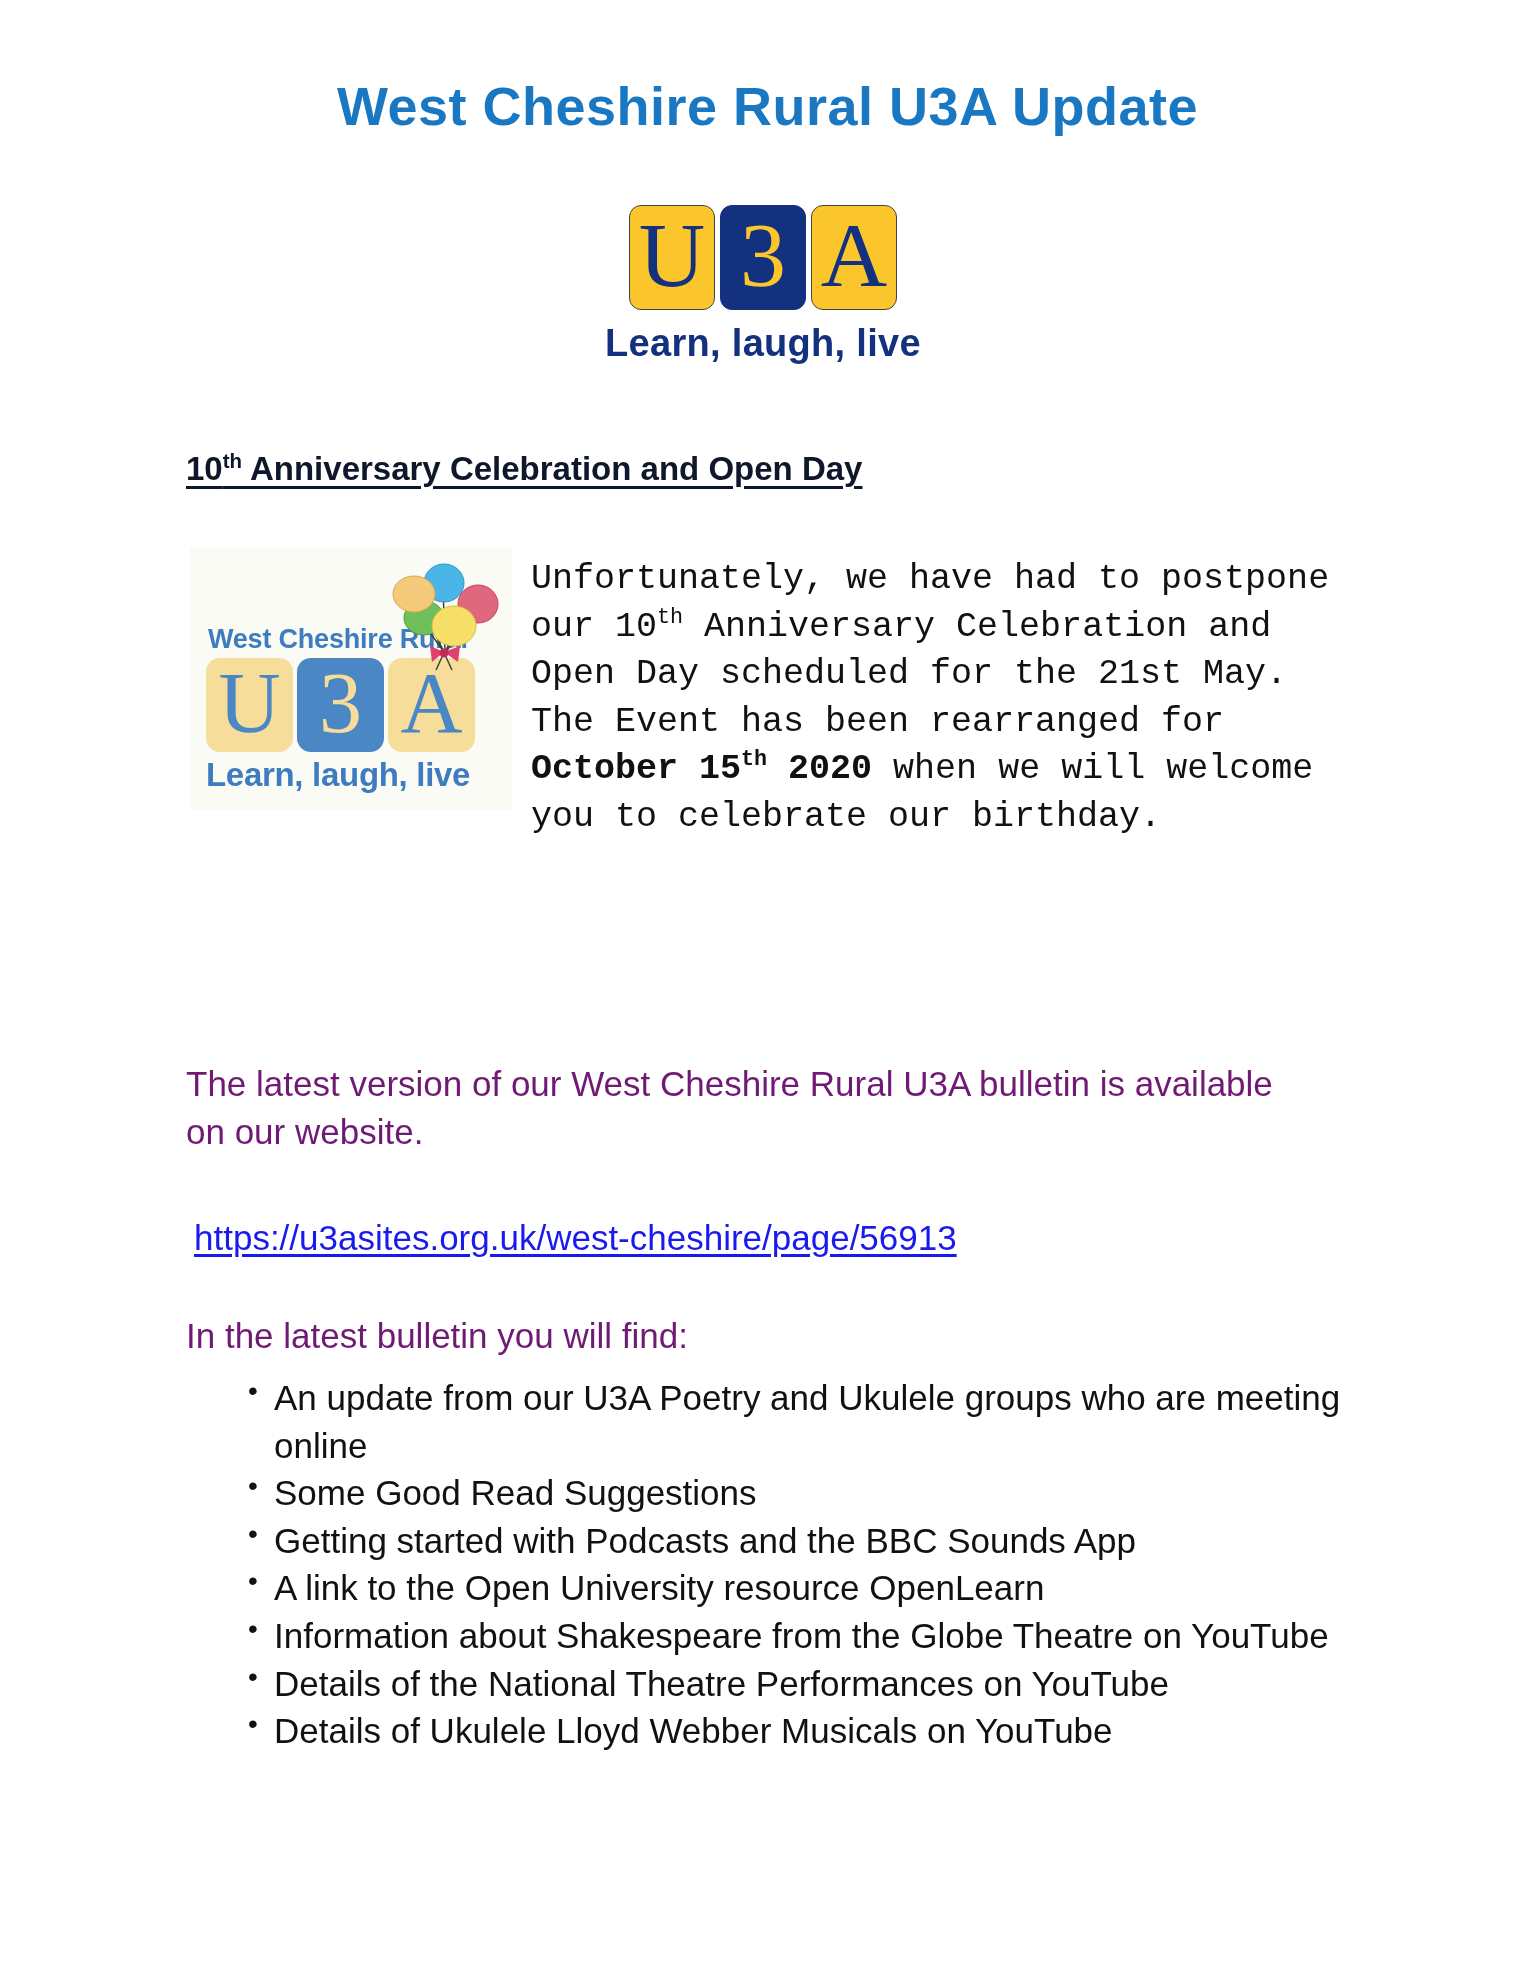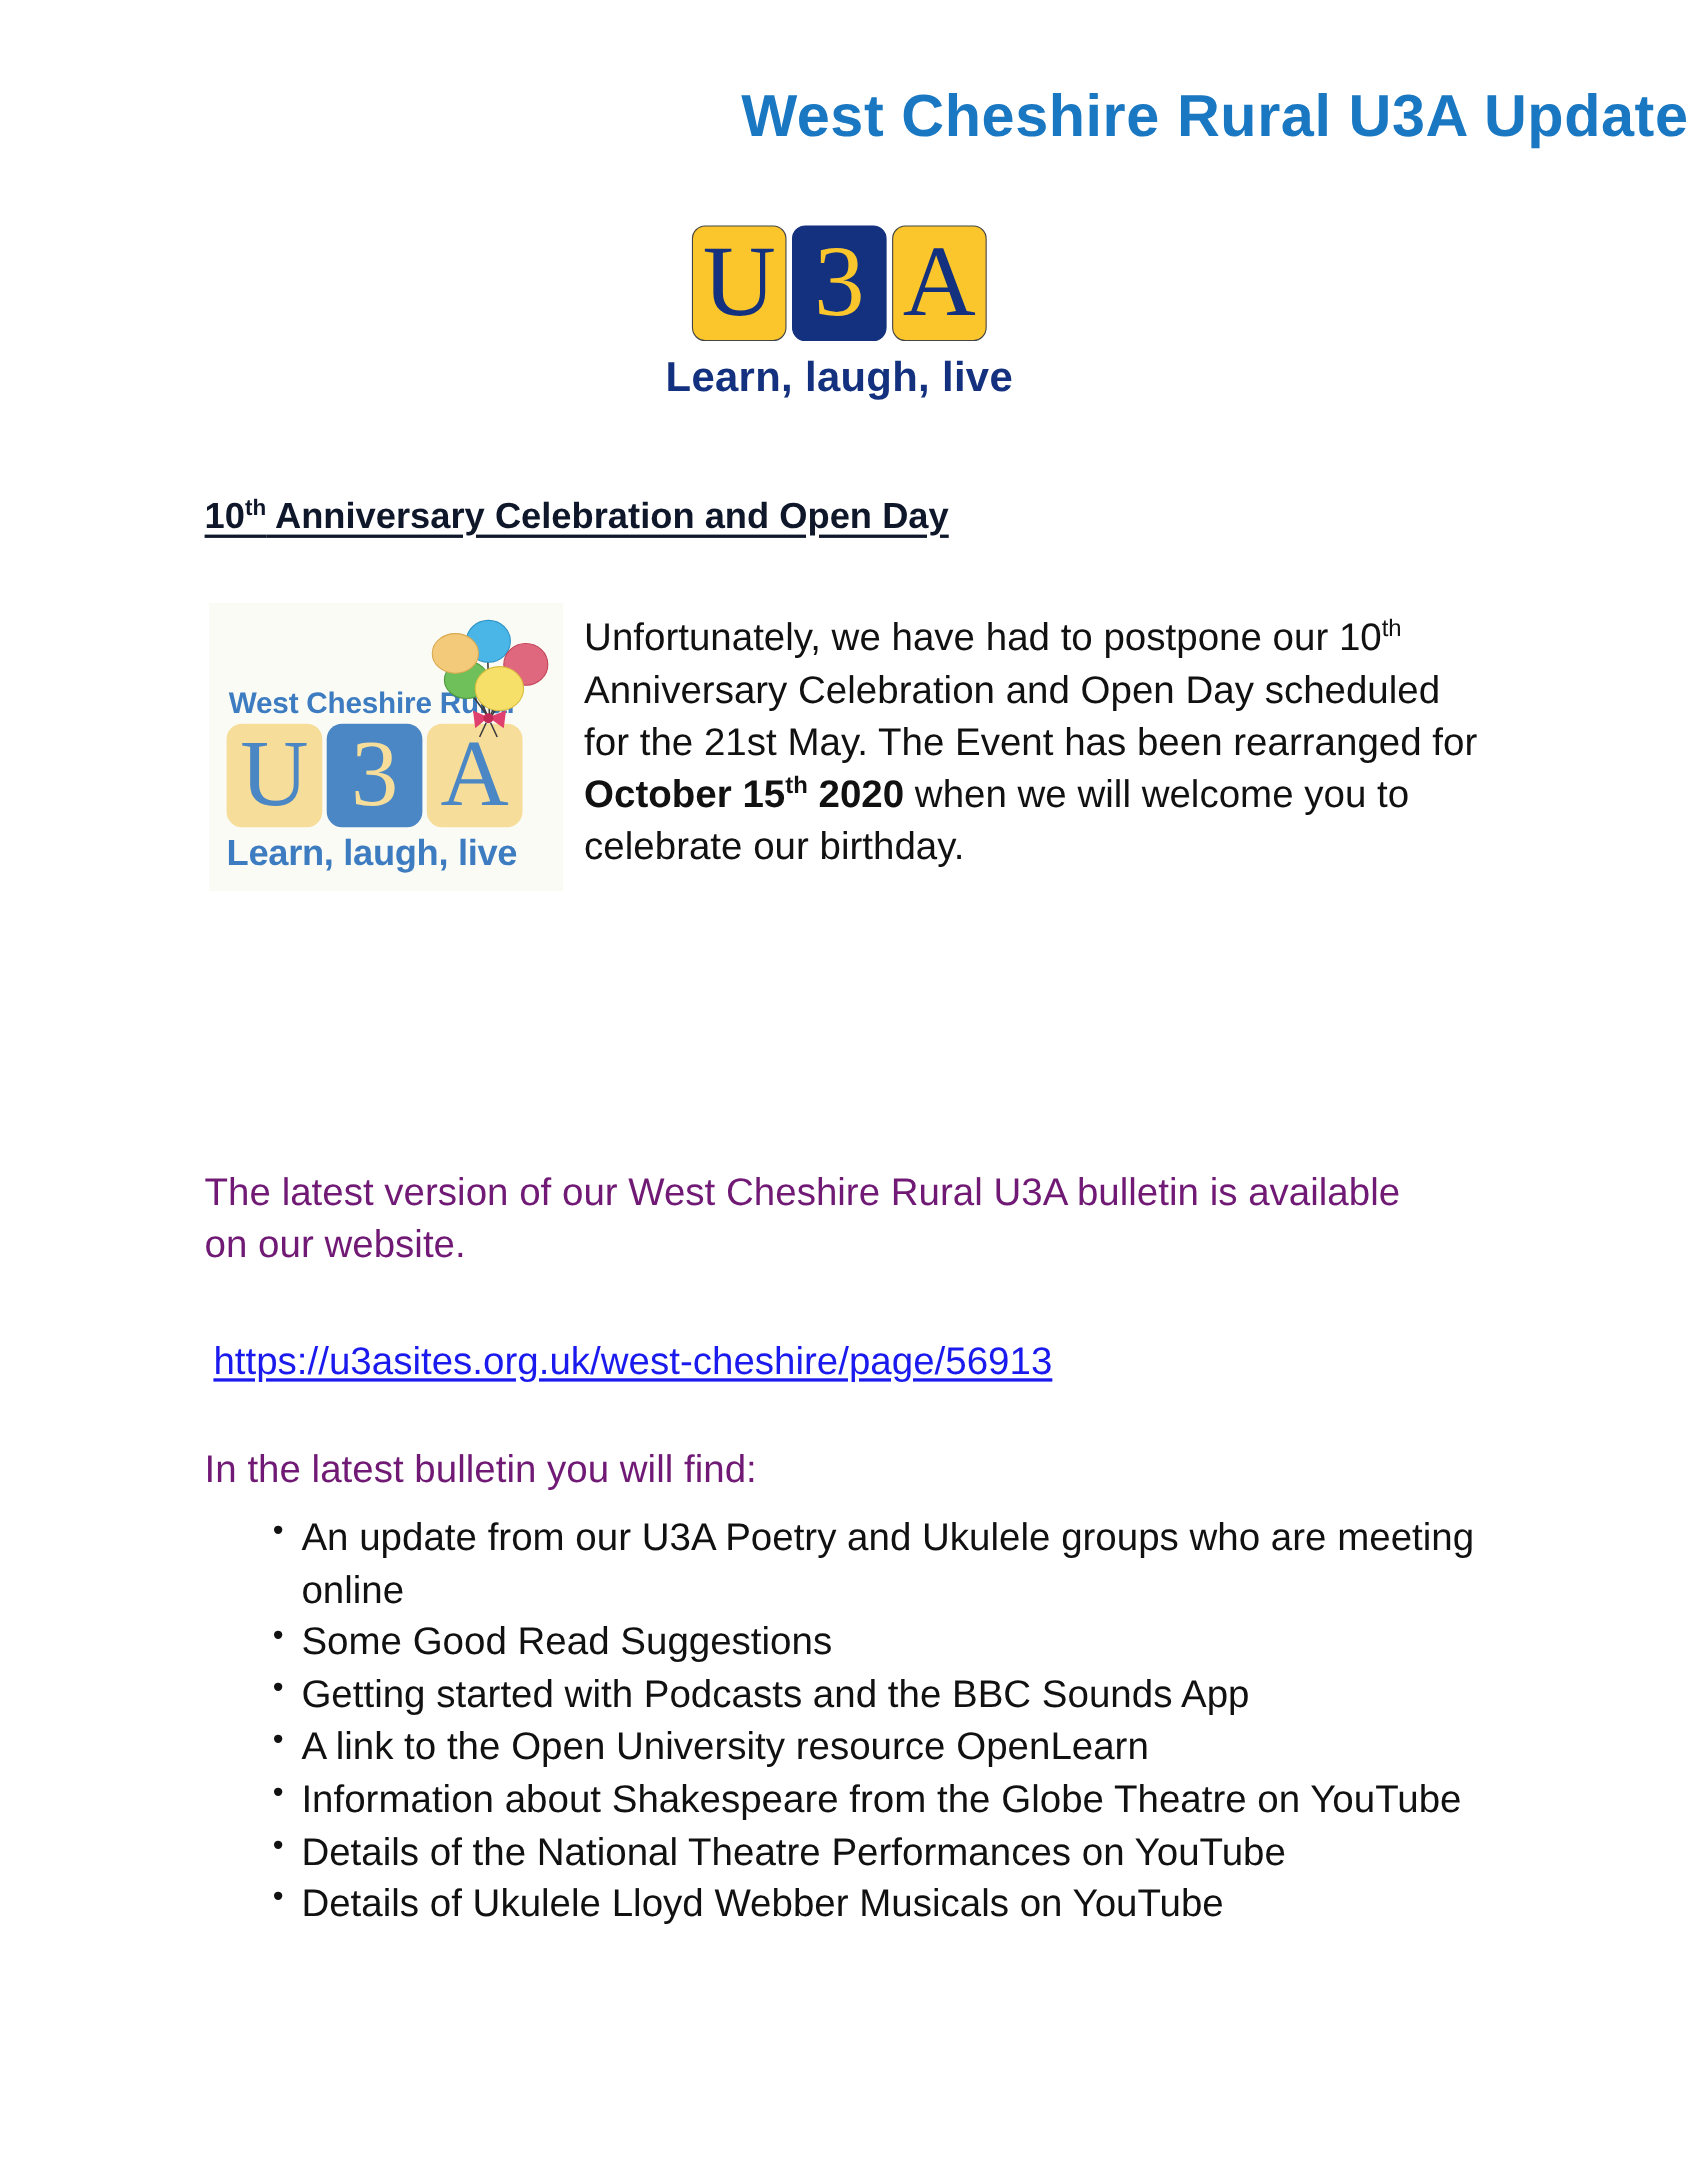--- a/index.html
+++ b/index.html
@@ -22,21 +22,21 @@
     height: 1965px;
     background: #ffffff;
   }
 
   
   .doc-title {
     position: absolute;
     top: 78px;
     left: 0;
     width: 1535px;
-    text-align: right;
+    text-align: center;
     font-size: 54px;
     font-weight: bold;
     color: #1a78c2;
     letter-spacing: 0.5px;
     line-height: 1.05;
   }
 
   
   .logo-main {
     position: absolute;
@@ -161,20 +161,21 @@
 
   
   .intro-paragraph {
     position: absolute;
     top: 556px;
     left: 531px;
     width: 820px;
     font-size: 35px;
     line-height: 1.36;
     color: #111111;
+    font-family: Liberation Mono, monospace;
   }
   .intro-paragraph sup {
     font-size: 0.62em;
     vertical-align: super;
     line-height: 0;
   }
   .intro-paragraph b { font-weight: bold; }
 
   
   .body-text {

